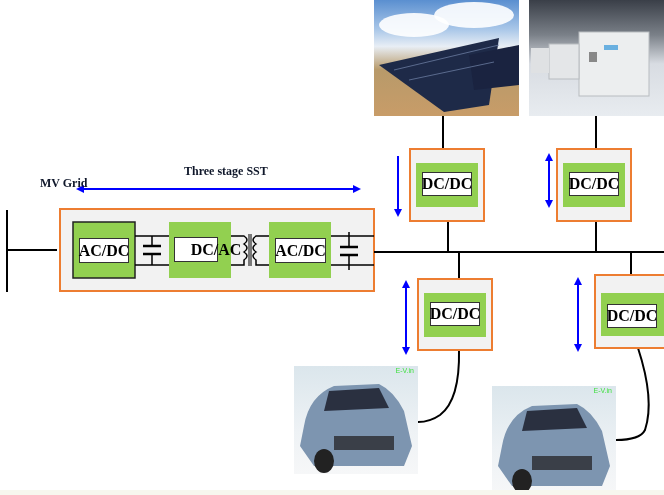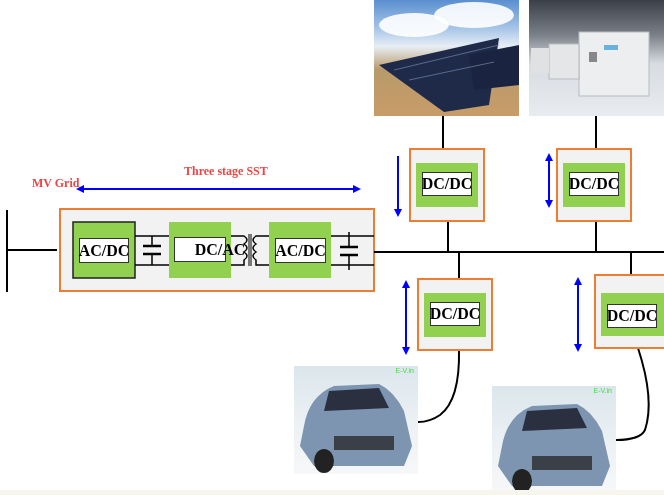--- a/index.html
+++ b/index.html
@@ -2,21 +2,21 @@
 <html><head>
 <meta charset="utf-8">
 <style>
   html,body{margin:0;padding:0;}
   body{width:664px;height:495px;position:relative;background:#fff;overflow:hidden;font-family:"Liberation Serif",serif;}
   .abs{position:absolute;}
   .bottom-strip{left:0;top:490px;width:664px;height:5px;background:#f7f6ee;}
   svg{position:absolute;left:0;top:0;}
   .photo{position:absolute;overflow:hidden;}
   .label-box{position:absolute;background:#fff;border:1.5px solid #333;font-weight:bold;font-size:16px;display:flex;align-items:center;justify-content:center;box-sizing:border-box;}
-  .title{position:absolute;font-weight:bold;font-size:12px;color:#ef4444;}
+  .title{position:absolute;font-weight:bold;font-size:12px;color:#0f172a;}
 </style>
 </head>
 <body>
 
 <div class="photo" style="left:374px;top:0;width:145px;height:116px;background:linear-gradient(180deg,#5a8fd0 0%,#a8c6e8 25%,#e8eef5 40%,#b89a6a 60%,#c89c68 100%);">
   <svg width="145" height="116">
     <ellipse cx="40" cy="25" rx="35" ry="12" fill="#fff" opacity="0.9"></ellipse>
     <ellipse cx="100" cy="15" rx="40" ry="13" fill="#fff" opacity="0.9"></ellipse>
     <polygon points="5,65 125,38 115,105 70,112" fill="#1e2a48"></polygon>
     <polygon points="95,55 145,45 145,85 100,90" fill="#1a2340"></polygon>
@@ -112,25 +112,25 @@
   <rect x="595" y="275" width="75" height="73" fill="#f2f2f2" stroke="#ed7d31" stroke-width="2"></rect>
   <rect x="601" y="293" width="63" height="43" fill="#92d050"></rect>
 
   <line x1="80" y1="189" x2="357" y2="189" stroke="#0000ff" stroke-width="2" marker-start="url(#ah)" marker-end="url(#ah)"></line>
   <line x1="398" y1="156" x2="398" y2="213" stroke="#0000ff" stroke-width="2" marker-end="url(#ah)"></line>
   <line x1="549" y1="157" x2="549" y2="204" stroke="#0000ff" stroke-width="2" marker-start="url(#ah)" marker-end="url(#ah)"></line>
   <line x1="406" y1="284" x2="406" y2="351" stroke="#0000ff" stroke-width="2" marker-start="url(#ah)" marker-end="url(#ah)"></line>
   <line x1="578" y1="281" x2="578" y2="348" stroke="#0000ff" stroke-width="2" marker-start="url(#ah)" marker-end="url(#ah)"></line>
 </svg>
 
-<div class="title" style="left:0;top:176px;padding-left:32px;">MV Grid</div>
+<div class="title" style="left:8px;top:176px;padding-left:32px;">MV Grid</div>
 <div class="title" style="left:184px;top:164px;">Three stage SST</div>
 
 <div class="label-box" style="left:79px;top:238px;width:50px;height:25px;">AC/DC</div>
-<div class="label-box" style="left:174px;top:237px;width:52px;height:25px;padding-left:40px;">DC/AC</div>
+<div class="label-box" style="left:174px;top:237px;width:44px;height:25px;padding-left:40px;">DC/AC</div>
 <div class="label-box" style="left:275px;top:238px;width:51px;height:25px;">AC/DC</div>
 
 <div class="label-box" style="left:422px;top:172px;width:50px;height:24px;">DC/DC</div>
 <div class="label-box" style="left:569px;top:172px;width:50px;height:24px;">DC/DC</div>
 <div class="label-box" style="left:430px;top:302px;width:50px;height:24px;">DC/DC</div>
 <div class="label-box" style="left:607px;top:304px;width:50px;height:24px;">DC/DC</div>
 
 <div class="abs bottom-strip"></div>
 
 </body></html>

